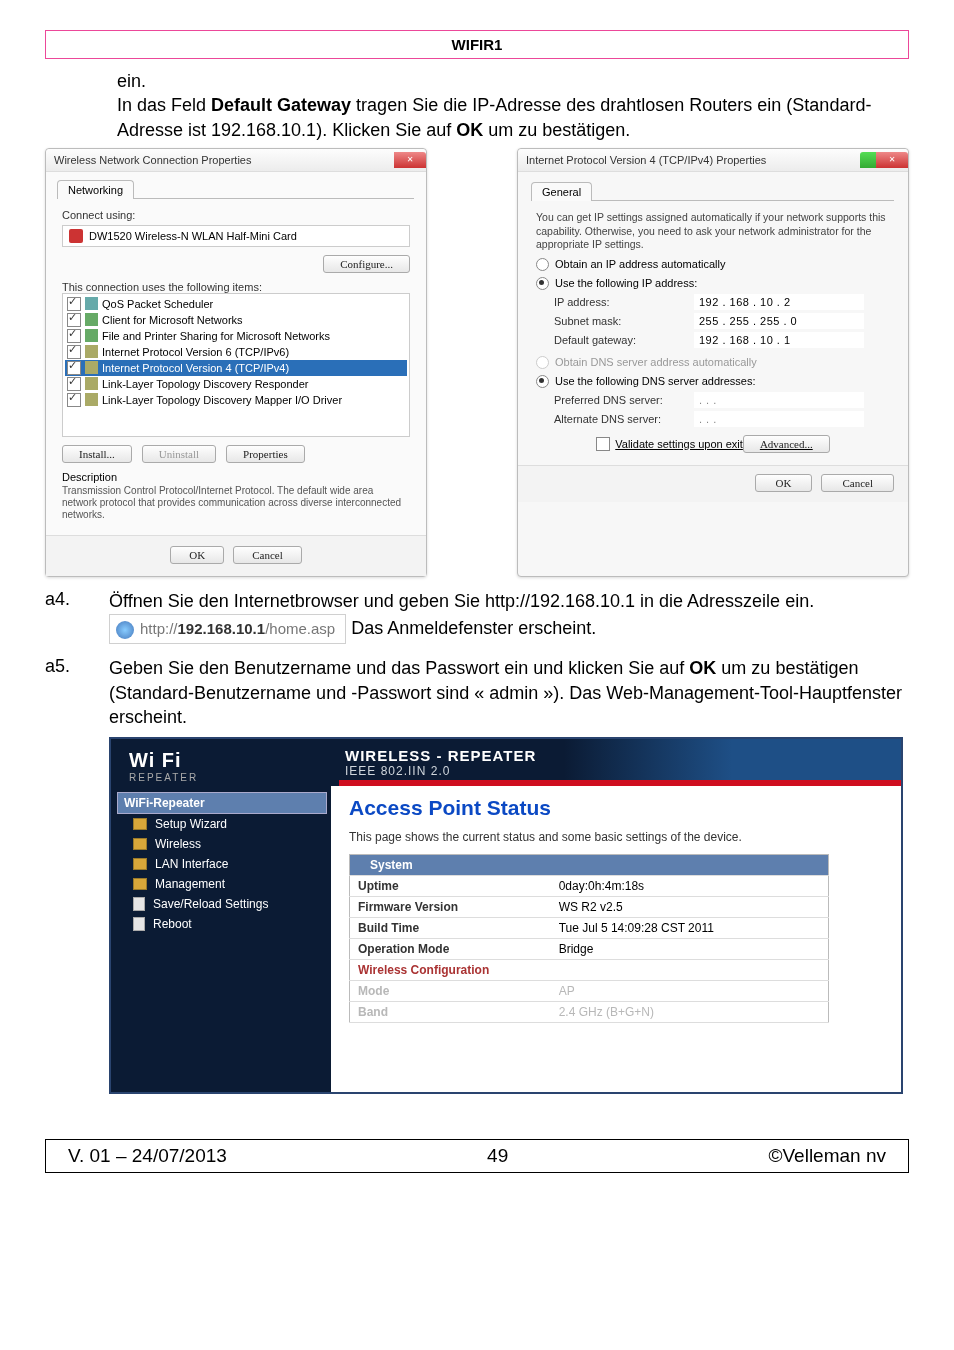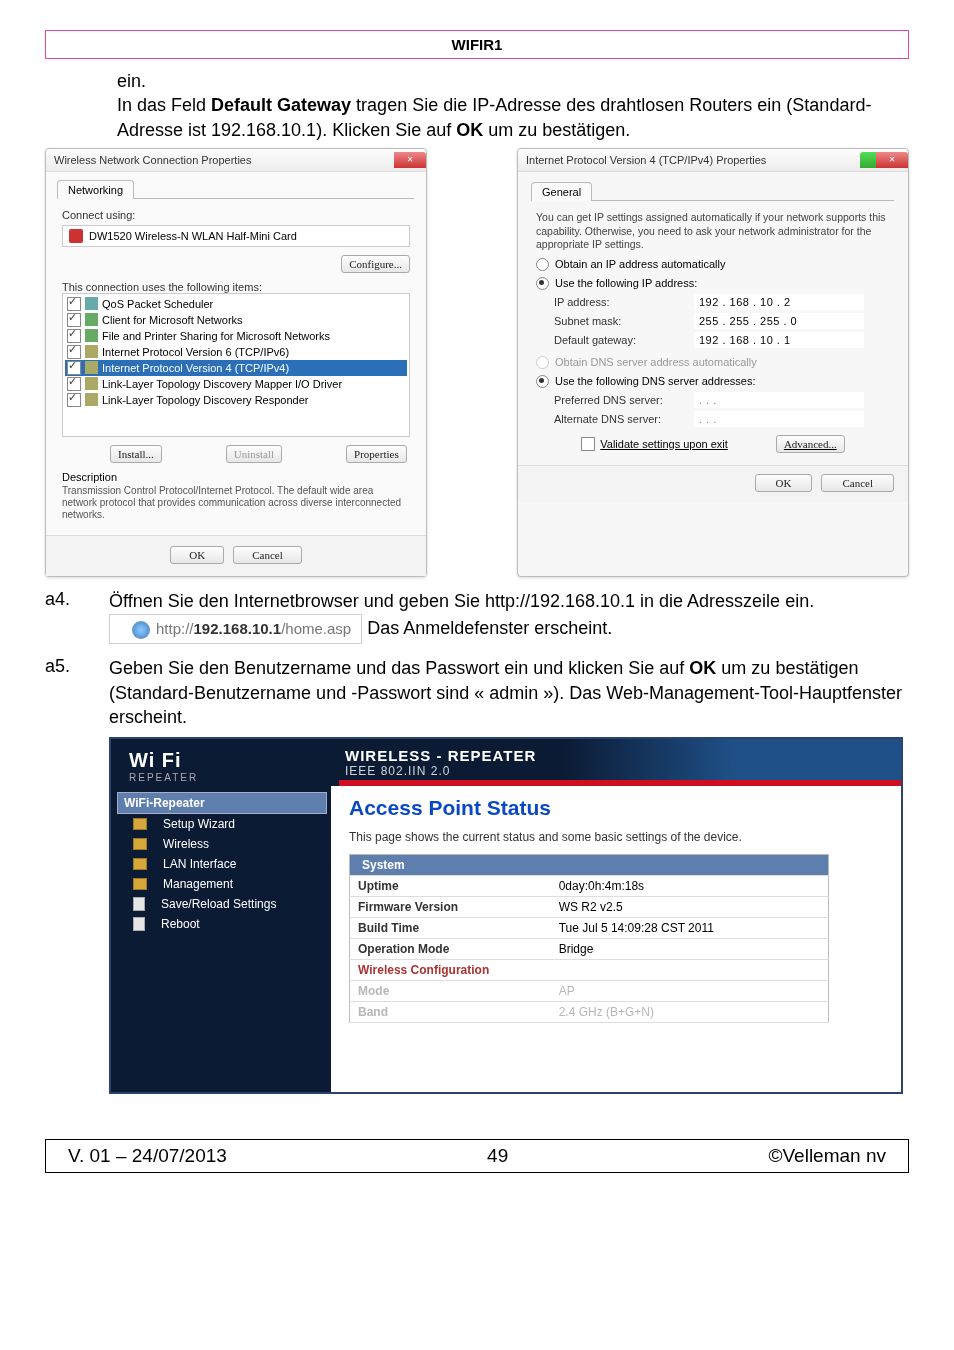--- a/index.html
+++ b/index.html
@@ -68,34 +68,34 @@
   margin-left:-1px;
 }
 .tab-content { border-top:1px solid #bbb; padding:10px 4px 4px 4px; margin-top:-1px;}
 .cu-label { color:#333; font-size:11px; }
 .adapter-box {
   border:1px solid #ccc; background:#fff; padding:3px 6px; margin:4px 0 8px 0;
   display:flex; align-items:center; gap:6px;
 }
 .adapter-icon { width:14px;height:14px;background:#c33;border-radius:2px; }
 .win-btn {
-  display:inline-block; padding:2px 7px; border:1px solid #aaa;
+  display:inline-block; padding:2px 16px; border:1px solid #aaa;
   background:linear-gradient(#fefefe,#e7e7e7); border-radius:3px;
-  font-size:11px; font-family:"Segoe UI"; color:#222;margin-left:48px;
+  font-size:11px; font-family:"Segoe UI"; color:#222;
 }
 .win-btn.disabled { color:#999; }
 .listbox {
   border:1px solid #ccc; background:#fff; height:138px; padding:2px; overflow:hidden;
 }
 .listbox .item { display:flex; align-items:center; gap:4px; padding:1px 2px; font-size:11px; }
 .listbox .item .cb { width:12px;height:12px;border:1px solid #888;background:#fff;position:relative; }
 .listbox .item .cb::after{content:"✓";position:absolute;top:-3px;left:0;font-size:11px;color:#333;}
 .listbox .item .ic { width:13px;height:13px; }
 .listbox .item.sel { background:#2a6fb8; color:#fff; }
-.row-buttons { display:flex; gap:16px; margin-top:8px; }
+.row-buttons { display:flex; gap:10px; margin-top:8px; }
 .desc-box { margin-top:8px; font-size:11px;}
 .desc-box .heading { margin-bottom:2px;}
 .desc-box .txt { color:#555; font-size:10px; line-height:1.2;}
 .dlg-footer { text-align:center; padding:10px 0 12px 0; background:#f3f3f3; border-top:1px solid #ddd;}
 .dlg-footer .win-btn{ margin:0 3px; padding:2px 18px;}
 
 .rp-body { padding:10px 14px 8px 14px; }
 .rp-small { font-size:10.5px; color:#444; line-height:1.3; }
 .radio-line { display:flex; align-items:center; gap:6px; margin:6px 0 3px 0; font-size:11px; }
 .radio { width:11px; height:11px; border:1px solid #888; border-radius:50%; background:#fff; position:relative;}
@@ -110,21 +110,21 @@
 .vc-cb .box{width:12px;height:12px;border:1px solid #888;background:#fff;}
 .rp-footer { text-align:right; padding:8px 14px 10px 0; background:#f3f3f3; border-top:1px solid #ddd;}
 .rp-footer .win-btn { margin-left:6px; padding:2px 20px;}
 
 .step-row { display:flex; margin-top:12px; font-size:18px;}
 .step-num { width:64px; flex-shrink:0;}
 .step-body { flex:1; line-height:1.35;}
 
 .urlbar {
   display:inline-block; border:1px solid #d0d0d0; background:#fff;
-  padding:4px 10px 4px 22px; font-family:Arial; font-size:15px; color:#777;
+  padding:4px 10px 4px 6px; font-family:Arial; font-size:15px; color:#777;
   margin: 1px 0 0 0;
 }
 .urlbar .ie-icon {
   display:inline-block; width:18px;height:18px; border-radius:50%;
   background:radial-gradient(#8cf,#47b); margin-right:6px; vertical-align:middle;
 }
 .urlbar b { color:#333; font-weight:bold;}
 
 .webshot {
   border:2px solid #2a446f; margin:8px 0 0 64px; width:790px;
@@ -143,29 +143,29 @@
   position:relative; padding:8px 0 8px 6px;
 }
 .ws-banner .h1 { color:#fff; font-weight:bold; font-size:15px; letter-spacing:1px;}
 .ws-banner .h2 { color:#d0d6dc; font-size:12px; letter-spacing:1px;}
 .ws-banner .bar { position:absolute; bottom:0; left:0; right:0; height:6px; background:#cf0e1f;}
 .ws-main { display:flex; }
 .ws-side {
   width:210px; background:#0b1b34; color:#fff; font-size:12px; padding:6px 4px 40px 6px; min-height:260px;
 }
 .ws-side .top-item { background:#5e7fae; padding:3px 6px; border:1px solid #aac; font-weight:bold;}
-.ws-side .node { padding:3px 2px 3px 16px; display:flex; align-items:center; gap:16px;}
+.ws-side .node { padding:3px 2px 3px 16px; display:flex; align-items:center; gap:8px;}
 .ws-side .fi { width:12px;height:10px;background:#d8a73a;border:1px solid #9a7a2a;}
 .ws-side .di { width:10px;height:12px;background:#e6e6e6;border:1px solid #aaa;}
 .ws-content { flex:1; padding:10px 18px 2px 18px; background:#fff;border-radius:26px;}
 .ws-content h2 { color:#0b49c4; font-size:21px; margin:0 0 10px 0;}
 .ws-content .subtext { font-size:12px; color:#333; margin-bottom:10px;}
 .ws-table { border:1px solid #bbb; border-collapse:collapse; width:480px; }
 .ws-table td { border-bottom:1px solid #ddd; padding:3px 8px; font-size:12px;}
-.ws-table tr.head td { background:#5e7fae; color:#fff; font-weight:bold; font-size:12px; padding:3px 12px;}
+.ws-table tr.head td { background:#5e7fae; color:#fff; font-weight:bold; font-size:12px; padding:3px 20px;}
 .ws-table tr.sec td { color:#a33; font-weight:bold;}
 .ws-table tr.faded td { color:#b8b8b8;}
 .ws-table td.k { width:42%; font-weight:bold; color:#333;}
 .ws-table tr.faded td.k{color:#b8b8b8;}
 
 .footer-box {
   border:1px solid #000; margin:30px 45px 0 45px;
   display:flex; justify-content:space-between; padding:5px 22px; font-size:19px;
 }
 </style>
@@ -219,26 +219,26 @@
                 <span>Internet Protocol Version 6 (TCP/IPv6)</span>
               </div>
             <div class="item sel">
                 <span class="cb"></span>
                 <span class="ic" style="background:#aa6"></span>
                 <span>Internet Protocol Version 4 (TCP/IPv4)</span>
               </div>
             <div class="item">
                 <span class="cb"></span>
                 <span class="ic" style="background:#aa6"></span>
+                <span>Link-Layer Topology Discovery Responder</span>
+              </div>
+            <div class="item">
+                <span class="cb"></span>
+                <span class="ic" style="background:#aa6"></span>
                 <span>Link-Layer Topology Discovery Mapper I/O Driver</span>
-              </div>
-            <div class="item">
-                <span class="cb"></span>
-                <span class="ic" style="background:#aa6"></span>
-                <span>Link-Layer Topology Discovery Responder</span>
               </div>
           </div>
           <div class="row-buttons">
             <span class="win-btn">Install...</span>
             <span class="win-btn disabled">Uninstall</span>
             <span class="win-btn">Properties</span>
           </div>
           <div class="desc-box">
             <div class="heading">Description</div>
             <div class="txt">Transmission Control Protocol/Internet Protocol. The default wide area network protocol that provides communication across diverse interconnected networks.</div>

